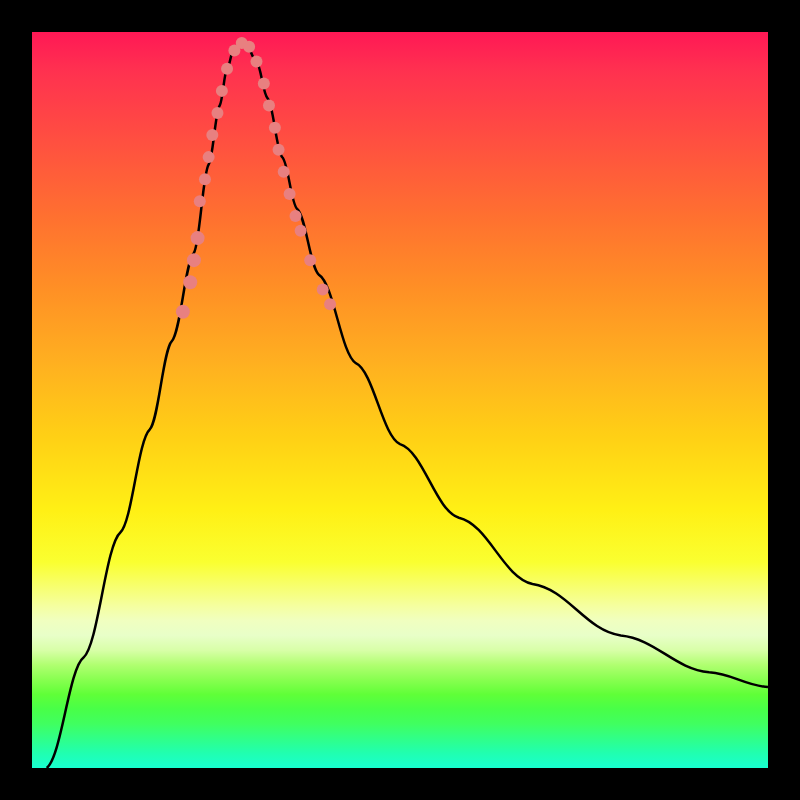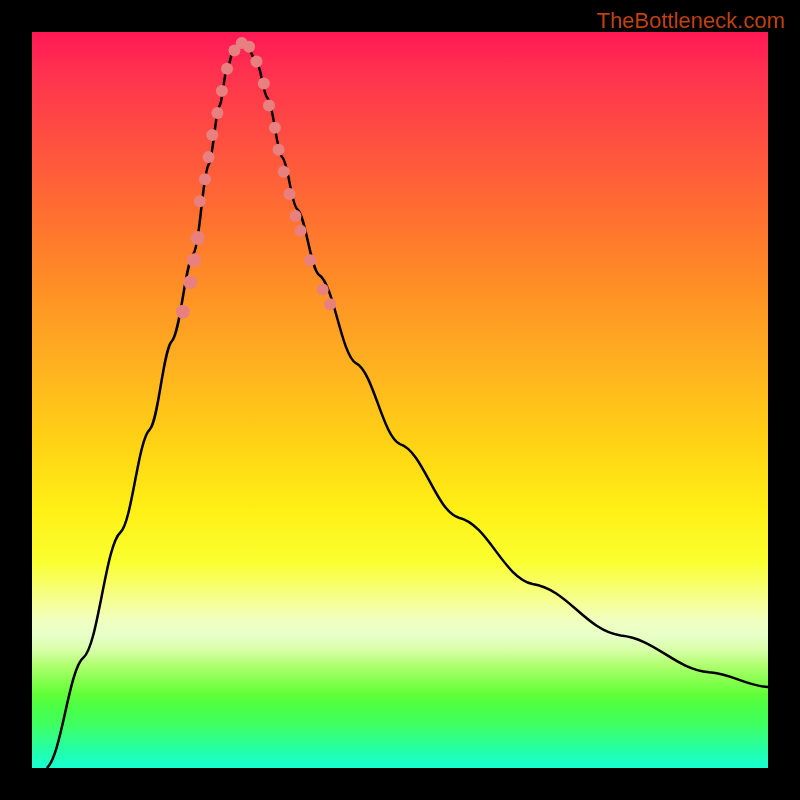--- a/index.html
+++ b/index.html
@@ -11,21 +11,21 @@
       width: 800px;
       height: 800px;
       position: relative;
       font-family: Arial, sans-serif;
     }
     .watermark {
       position: absolute;
       top: 8px;
       right: 15px;
       font-size: 22px;
-      color: #c2410c;
+      color: #000000;
       z-index: 10;
       font-weight: normal;
     }
     .chart-container {
       width: 800px;
       height: 800px;
       background: black;
       position: relative;
     }
     .plot-area {

